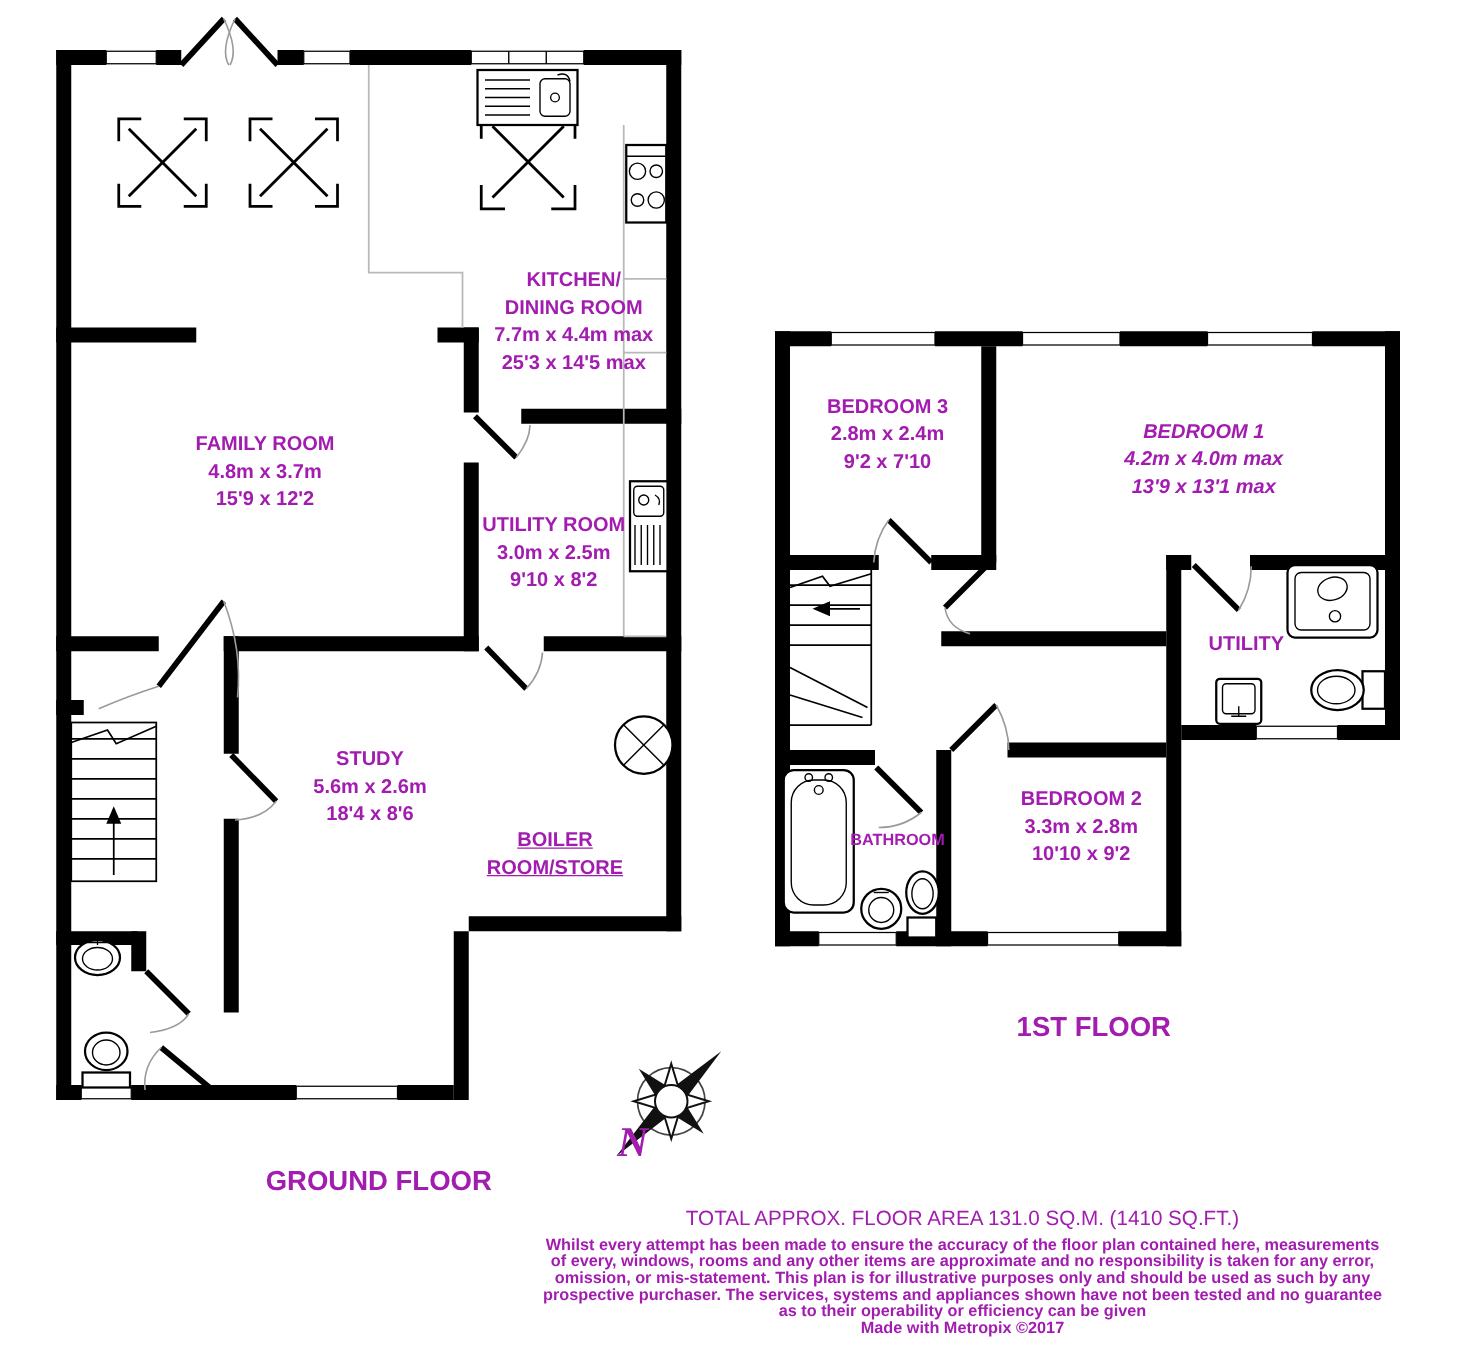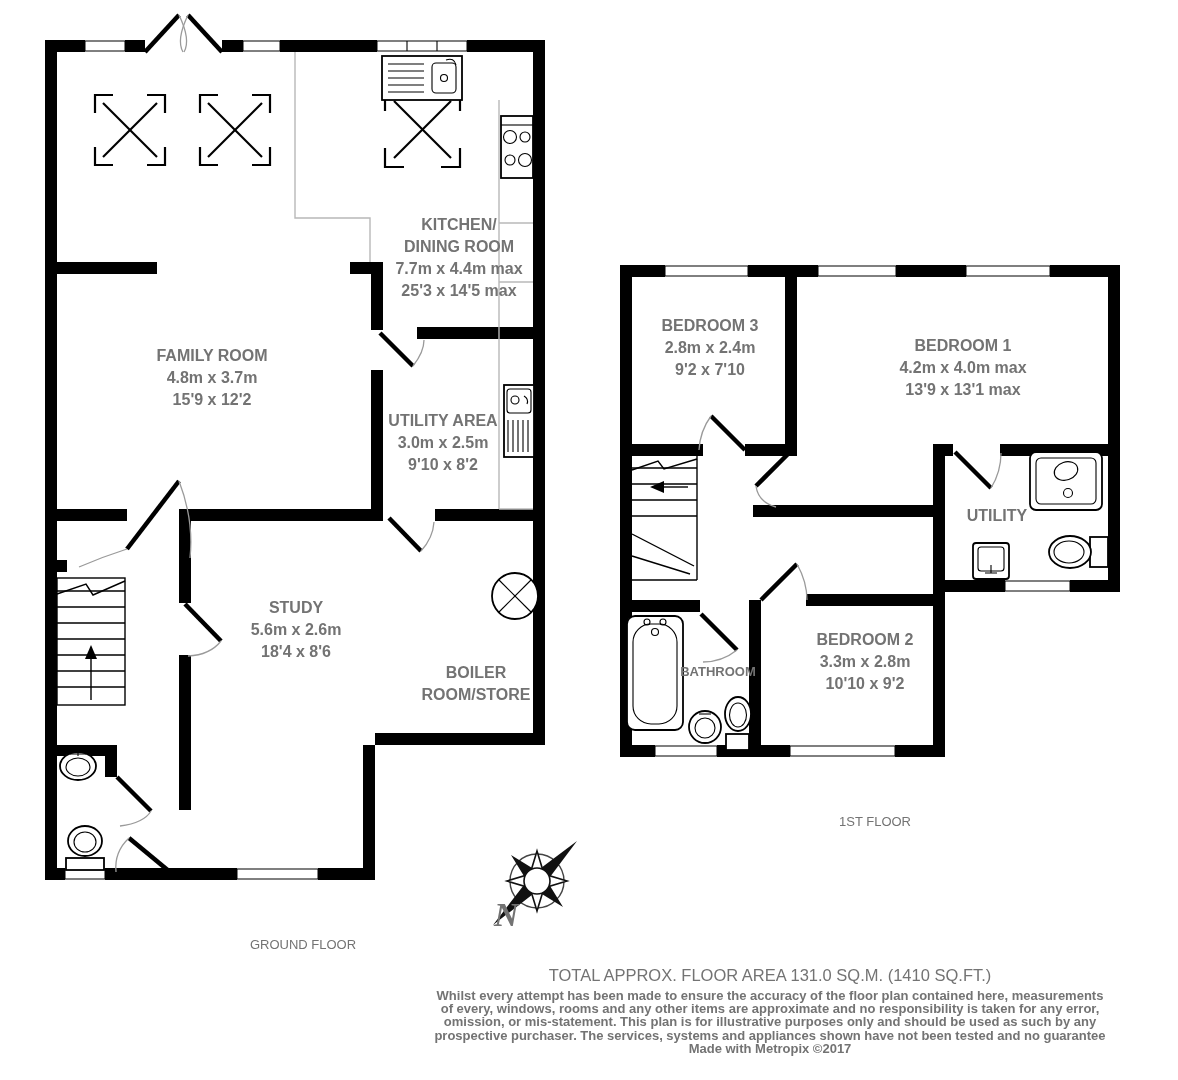--- a/index.html
+++ b/index.html
@@ -1,31 +1,31 @@
 <!DOCTYPE html>
 <html><head>
 <meta charset="utf-8">
 <style>
   html,body{margin:0;padding:0;background:#fff;}
   .canvas{position:relative;width:1178px;height:1080px;background:#fff;overflow:hidden;
-          font-family:"Liberation Sans", sans-serif;color:#737373;}
+          font-family:"Liberation Sans", sans-serif;color:#a21caf;}
   svg{position:absolute;left:0;top:0;}
   .wall{fill:#000;}
   .win{fill:#fff;stroke:#000;stroke-width:1;}
   .leaf{stroke:#000;stroke-width:4.5;fill:none;stroke-linecap:butt;}
   .arc{stroke:#9a9a9a;stroke-width:1.3;fill:none;}
   .fix{stroke:#000;stroke-width:1.8;fill:#fff;}
   .fix2{stroke:#000;stroke-width:1.1;fill:none;}
   .thin{stroke:#000;stroke-width:1.4;fill:none;}
   .gray{stroke:#b8b8b8;stroke-width:1.4;fill:none;}
   .lantern{stroke:#000;stroke-width:2.2;fill:none;}
   .room-label{position:absolute;transform:translateX(-50%);text-align:center;
               font-weight:bold;font-size:16px;line-height:22px;white-space:nowrap;}
   .floor-title{position:absolute;transform:translateX(-50%);text-align:center;
-               font-weight:normal;font-size:13px;line-height:22px;white-space:nowrap;}
+               font-weight:bold;font-size:22px;line-height:22px;white-space:nowrap;}
   .small-label{font-size:13px;line-height:16px;text-align:center;}
   .footer-title{position:absolute;transform:translateX(-50%);font-size:16.5px;
                 font-weight:400;white-space:nowrap;}
   .disclaimer{position:absolute;transform:translateX(-50%);text-align:center;
               font-weight:bold;font-size:13px;line-height:13.2px;white-space:nowrap;}
   .credit{font-weight:bold;}
   .north{position:absolute;font-family:"Liberation Serif", serif;font-style:italic;
          font-weight:bold;font-size:34px;}
 </style>
 </head>
@@ -336,45 +336,45 @@
     <div>25'3 x 14'5 max</div>
   </div>
 
   <div class="room-label" style="left:212px;top:345px;">
     <div>FAMILY ROOM</div>
     <div>4.8m x 3.7m</div>
     <div>15'9 x 12'2</div>
   </div>
 
   <div class="room-label" style="left:443px;top:410px;">
-    <div>UTILITY AREA</div>
+    <div>UTILITY ROOM</div>
     <div>3.0m x 2.5m</div>
     <div>9'10 x 8'2</div>
   </div>
 
   <div class="room-label" style="left:296px;top:597px;">
     <div>STUDY</div>
     <div>5.6m x 2.6m</div>
     <div>18'4 x 8'6</div>
   </div>
 
-  <div class="room-label" style="left:476px;top:662px;">
+  <div class="room-label" style="left:444px;top:662px;text-decoration:underline;">
     <div>BOILER</div>
     <div>ROOM/STORE</div>
   </div>
 
   <div class="floor-title" style="left:303px;top:934px;">GROUND FLOOR</div>
 
   <div class="room-label" style="left:710px;top:315px;">
     <div>BEDROOM 3</div>
     <div>2.8m x 2.4m</div>
     <div>9'2 x 7'10</div>
   </div>
 
-  <div class="room-label" style="left:963px;top:335px;">
+  <div class="room-label" style="left:963px;top:335px;font-style:italic;">
     <div>BEDROOM 1</div>
     <div>4.2m x 4.0m max</div>
     <div>13'9 x 13'1 max</div>
   </div>
 
   <div class="room-label" style="left:865px;top:629px;">
     <div>BEDROOM 2</div>
     <div>3.3m x 2.8m</div>
     <div>10'10 x 9'2</div>
   </div>
@@ -387,16 +387,17 @@
 
   <div class="north" style="left:494px;top:896px;">N</div>
 
   <div class="footer-title" style="left:770px;top:966px;">TOTAL APPROX. FLOOR AREA 131.0 SQ.M. (1410 SQ.FT.)</div>
 
   <div class="disclaimer" style="left:770px;top:989px;">
     <div>Whilst every attempt has been made to ensure the accuracy of the floor plan contained here, measurements</div>
     <div>of every, windows, rooms and any other items are approximate and no responsibility is taken for any error,</div>
     <div>omission, or mis-statement. This plan is for illustrative purposes only and should be used as such by any</div>
     <div>prospective purchaser. The services, systems and appliances shown have not been tested and no guarantee</div>
+    <div>as to their operability or efficiency can be given</div>
     <div class="credit">Made with Metropix ©2017</div>
   </div>
 
 </div>
 
 </body></html>

